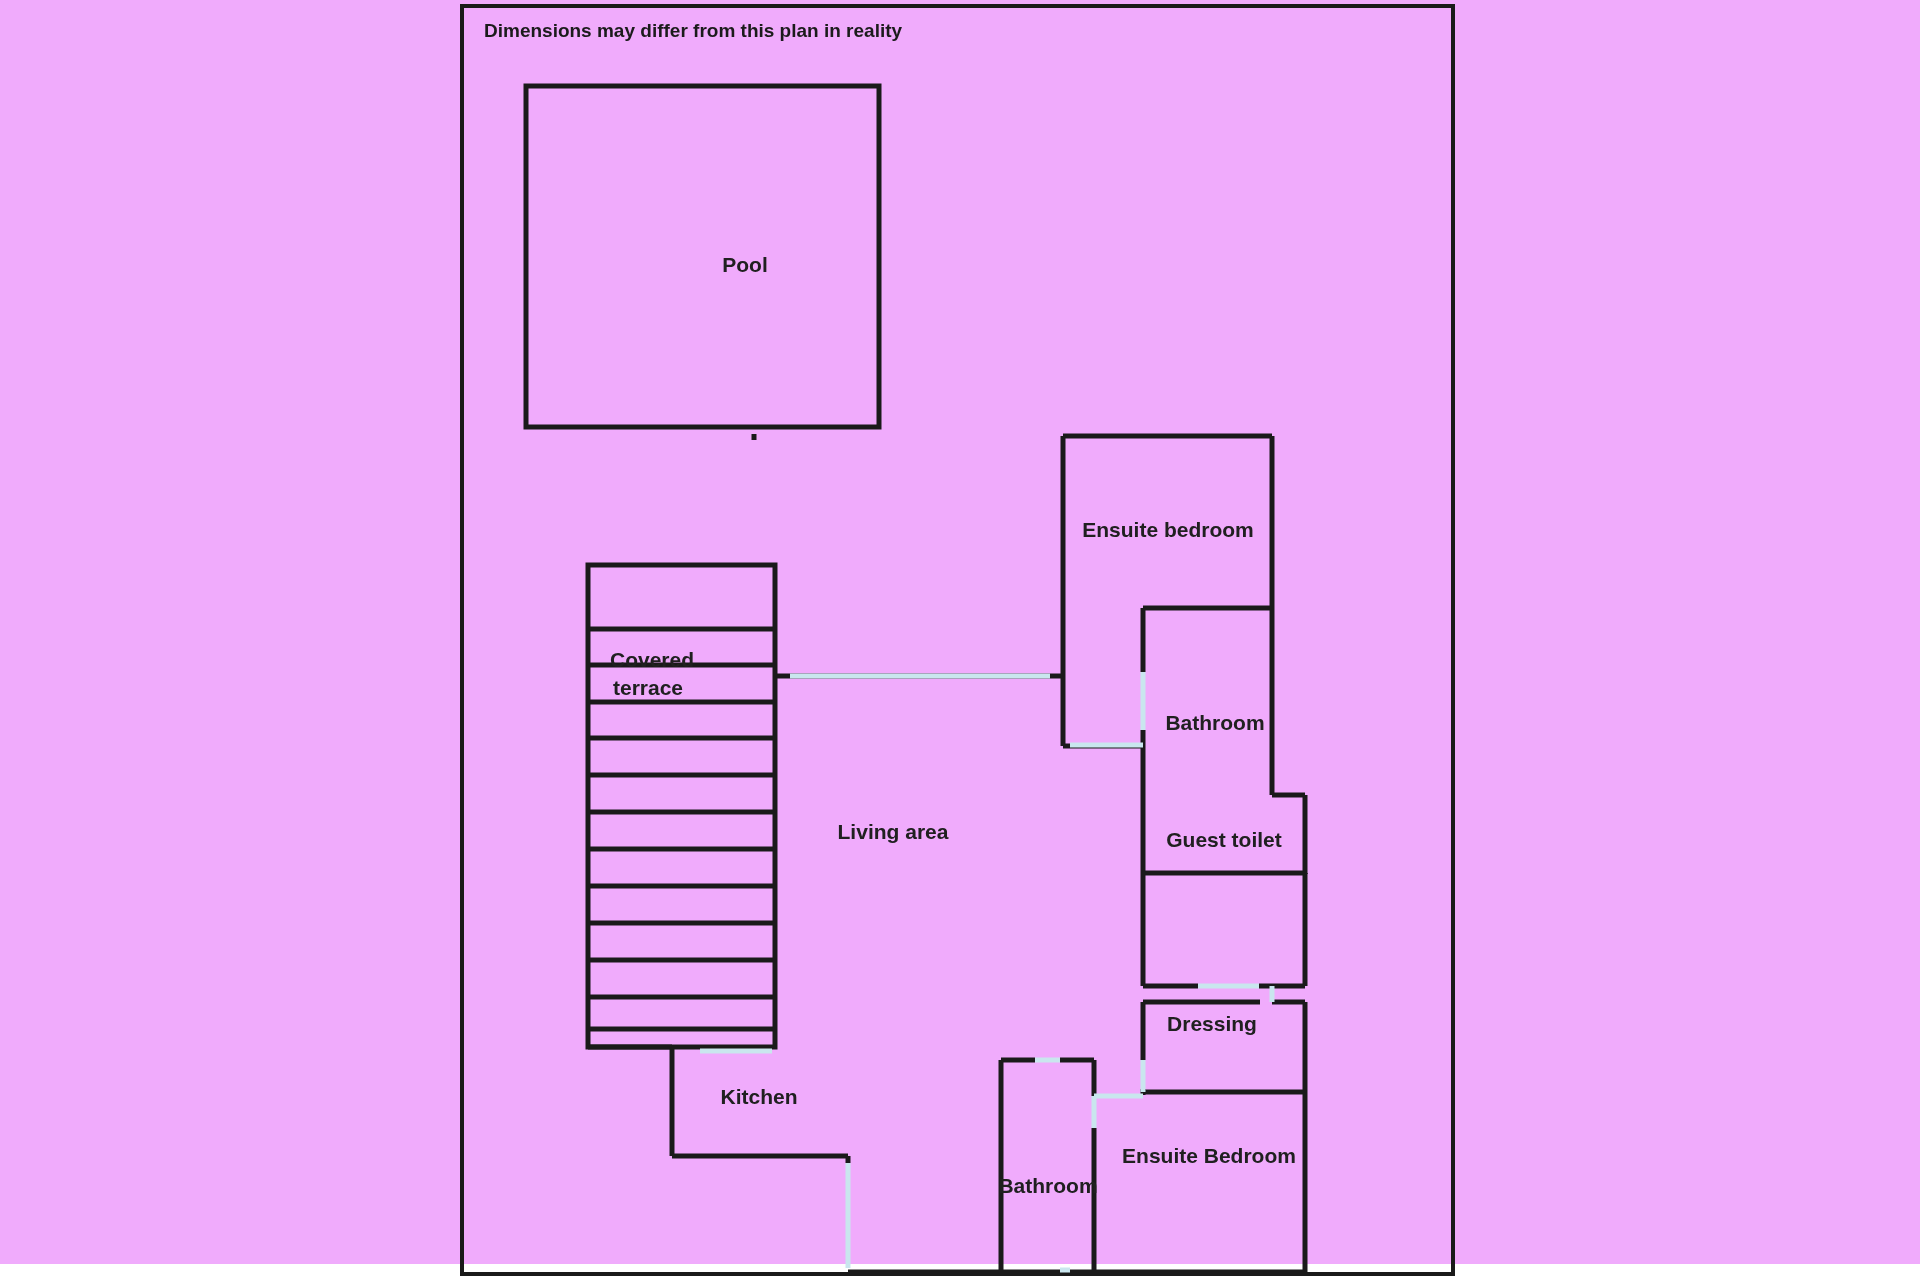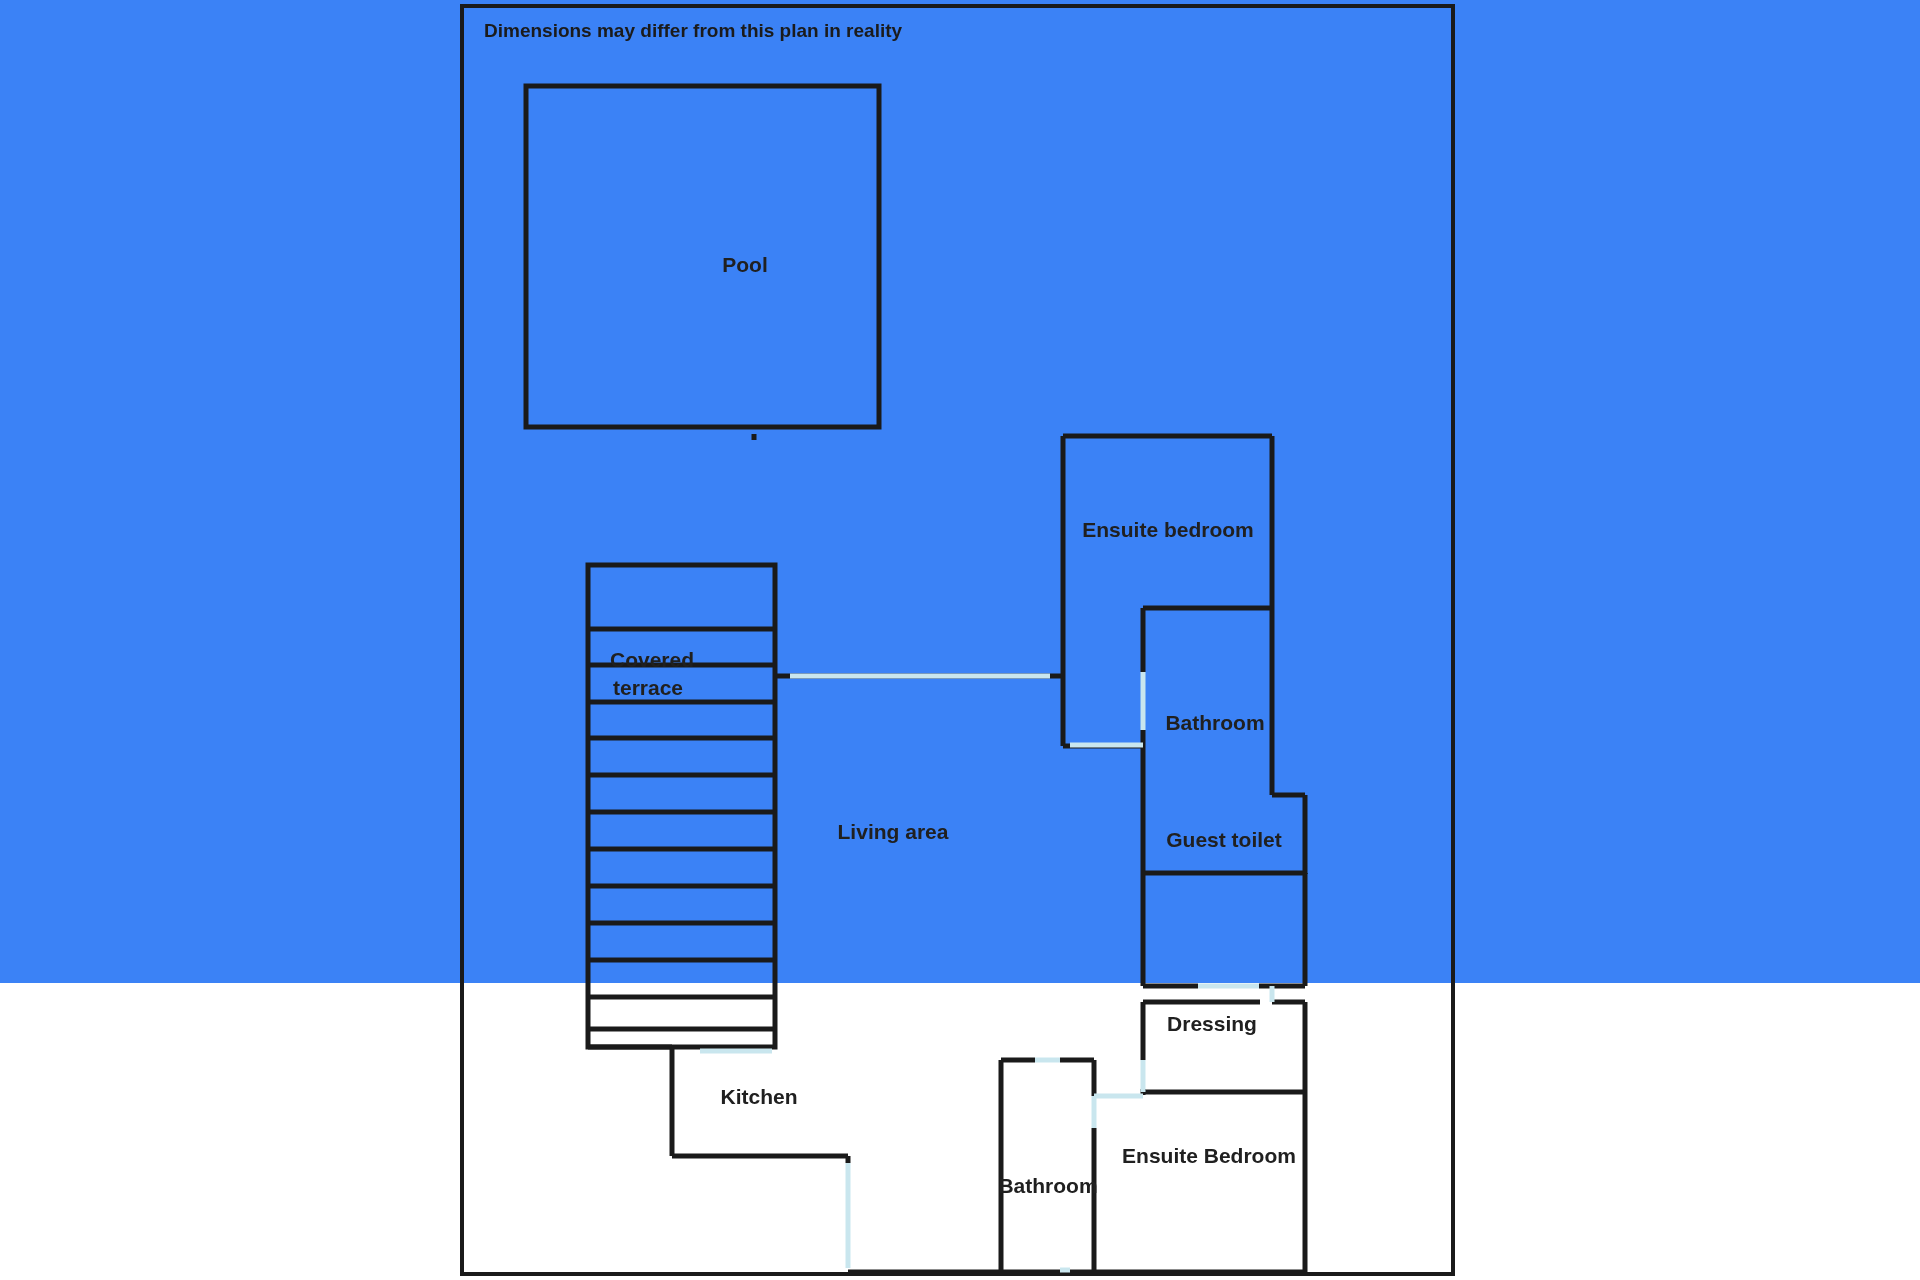--- a/index.html
+++ b/index.html
@@ -9,22 +9,22 @@
   }
   body {
     width: 1920px;
     height: 1280px;
     font-family: "Liberation Sans", sans-serif;
     overflow: hidden;
   }
   #plan-root {
     position: relative;
     width: 1920px;
-    height: 983px;
-    background: #3b82f6;
+    height: 1264px;
+    background: #f0abfc;
   }
   #floorplan-svg {
     position: absolute;
     left: 0;
     top: 0;
     width: 1920px;
     height: 1280px;
   }
   .wall {
     stroke: #1a1a1a;

